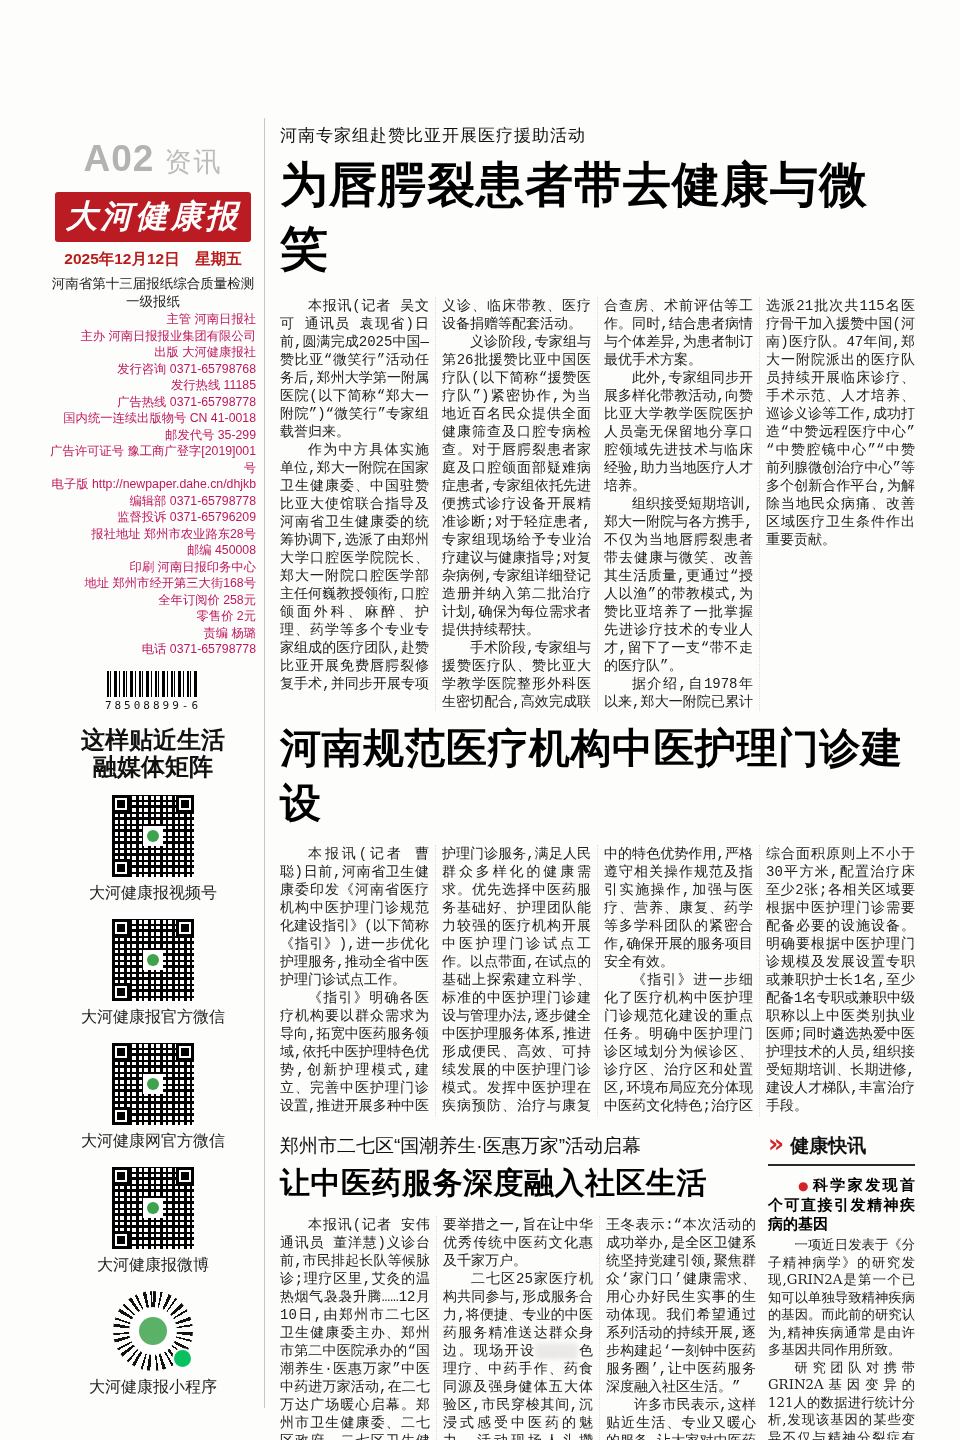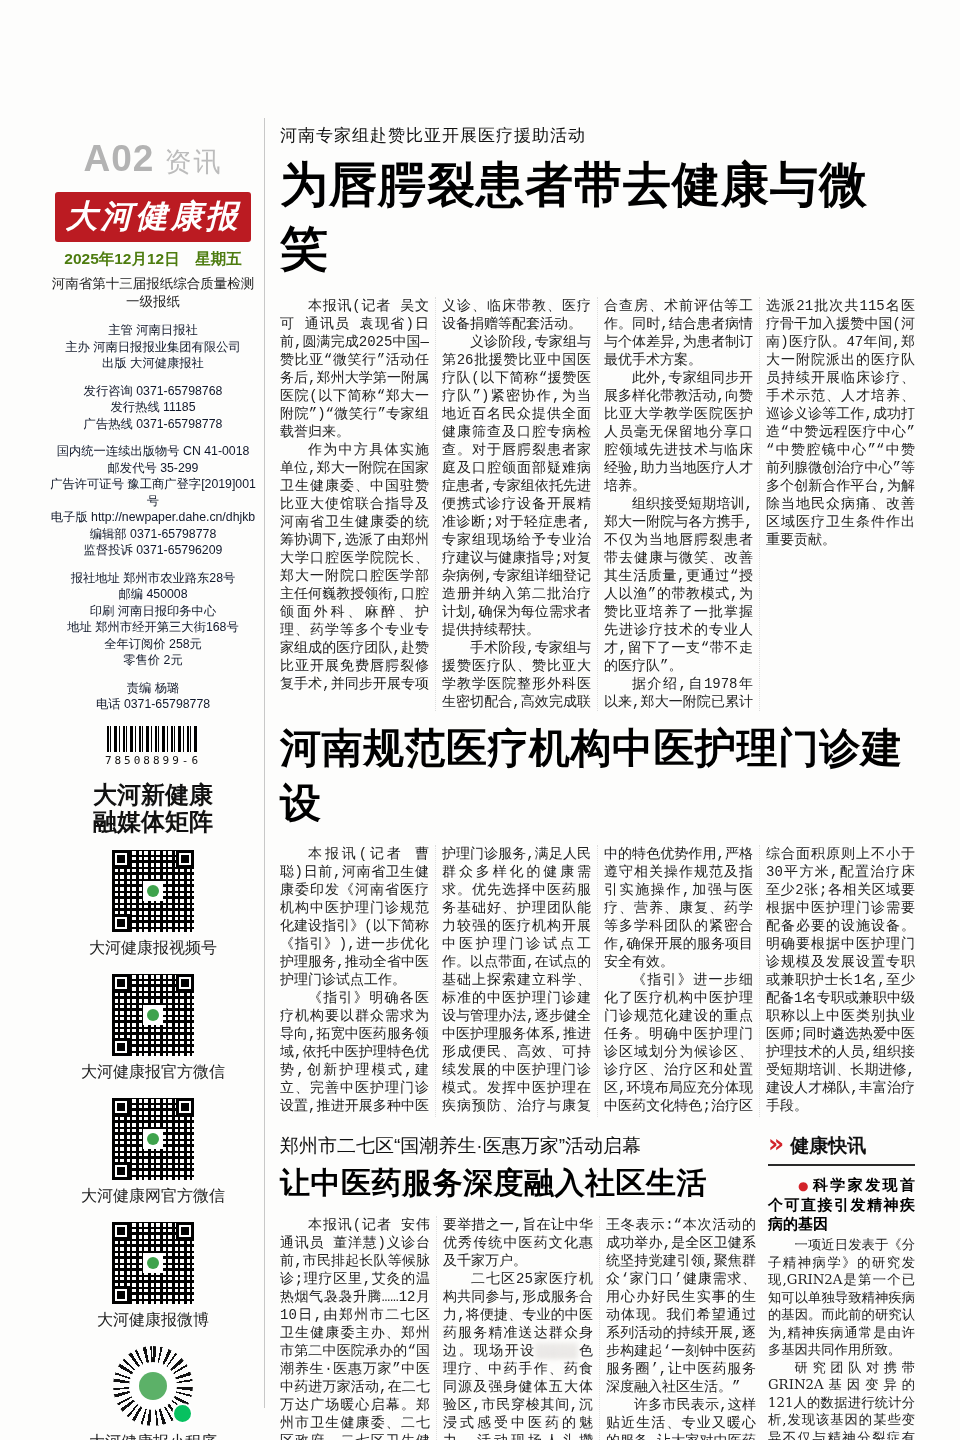--- a/index.html
+++ b/index.html
@@ -9,23 +9,23 @@
   .sans{font-family:"Liberation Sans","DejaVu Sans",sans-serif;}
 
   
   .sidebar{width:206px;margin-left:50px;padding-top:138px;text-align:center;flex:none;}
   .page-code{display:flex;justify-content:center;align-items:baseline;gap:10px;color:#b3b3b3;}
   .page-code .code{font-size:37px;font-weight:bold;letter-spacing:1px;}
   .page-code .section{font-size:27px;letter-spacing:2px;color:#bcbcbc;}
   .logo{width:196px;height:50px;margin:12px auto 0;background:#bb1b22;color:#fff;
         font-weight:bold;font-style:italic;font-size:32px;letter-spacing:3px;border-radius:3px;
         display:flex;align-items:center;justify-content:center;}
-  .date-line{font-size:15.5px;margin-top:7px;color:#4d7c0f;font-weight:bold;}
+  .date-line{font-size:15.5px;margin-top:7px;color:#b91c1c;font-weight:bold;}
   .award{font-size:13.5px;line-height:18px;margin-top:5px;color:#222;}
-  .info-block{font-size:12.3px;line-height:16.5px;margin-top:11px;color:#0f172a;white-space:pre-line;}
+  .info-block{font-size:12.3px;line-height:16.5px;color:#be185d;white-space:pre-line;text-align:right;}
   .pre{white-space:pre-line;}
   .barcode{margin-top:13px;}
   .bars{width:92px;height:26px;margin:0 auto;
         background:repeating-linear-gradient(90deg,#000 0 2px,#fff 2px 3px,#000 3px 4px,#fff 4px 7px,#000 7px 10px,#fff 10px 12px,#000 12px 13px,#fff 13px 16px);}
   .barcode-number{font-family:"DejaVu Sans Mono","Liberation Mono",monospace;font-size:11px;letter-spacing:3px;margin-top:2px;color:#111;}
   .matrix-title{font-size:24px;font-weight:bold;line-height:27px;margin-top:14px;color:#111;}
   .qr-item{margin-top:15px;}
   .qr{width:82px;height:82px;margin:0 auto;position:relative;background:
       repeating-linear-gradient(90deg,#000 0 3px,transparent 3px 6px,#000 6px 8px,transparent 8px 12px),
       repeating-linear-gradient(0deg,#fff 0 3px,transparent 3px 5px,#fff 5px 9px,transparent 9px 12px),#000;}
@@ -107,21 +107,21 @@
 全年订阅价 258元
 零售价 2元</div>
     <div class="info-block">责编 杨璐
 电话 0371-65798778</div>
 
     <div class="barcode">
       <div class="bars"></div>
       <div class="barcode-number">78508899-6</div>
     </div>
 
-    <div class="matrix-title pre">大河新健康
+    <div class="matrix-title pre">这样贴近生活
 融媒体矩阵</div>
 
     <div class="qr-item">
       <div class="qr">
           <i class="fm tl"></i>
           <i class="fm tr"></i>
           <i class="fm bl"></i>
           <i class="cl"></i>
         </div>
       <div class="qr-label">大河健康报视频号</div>

